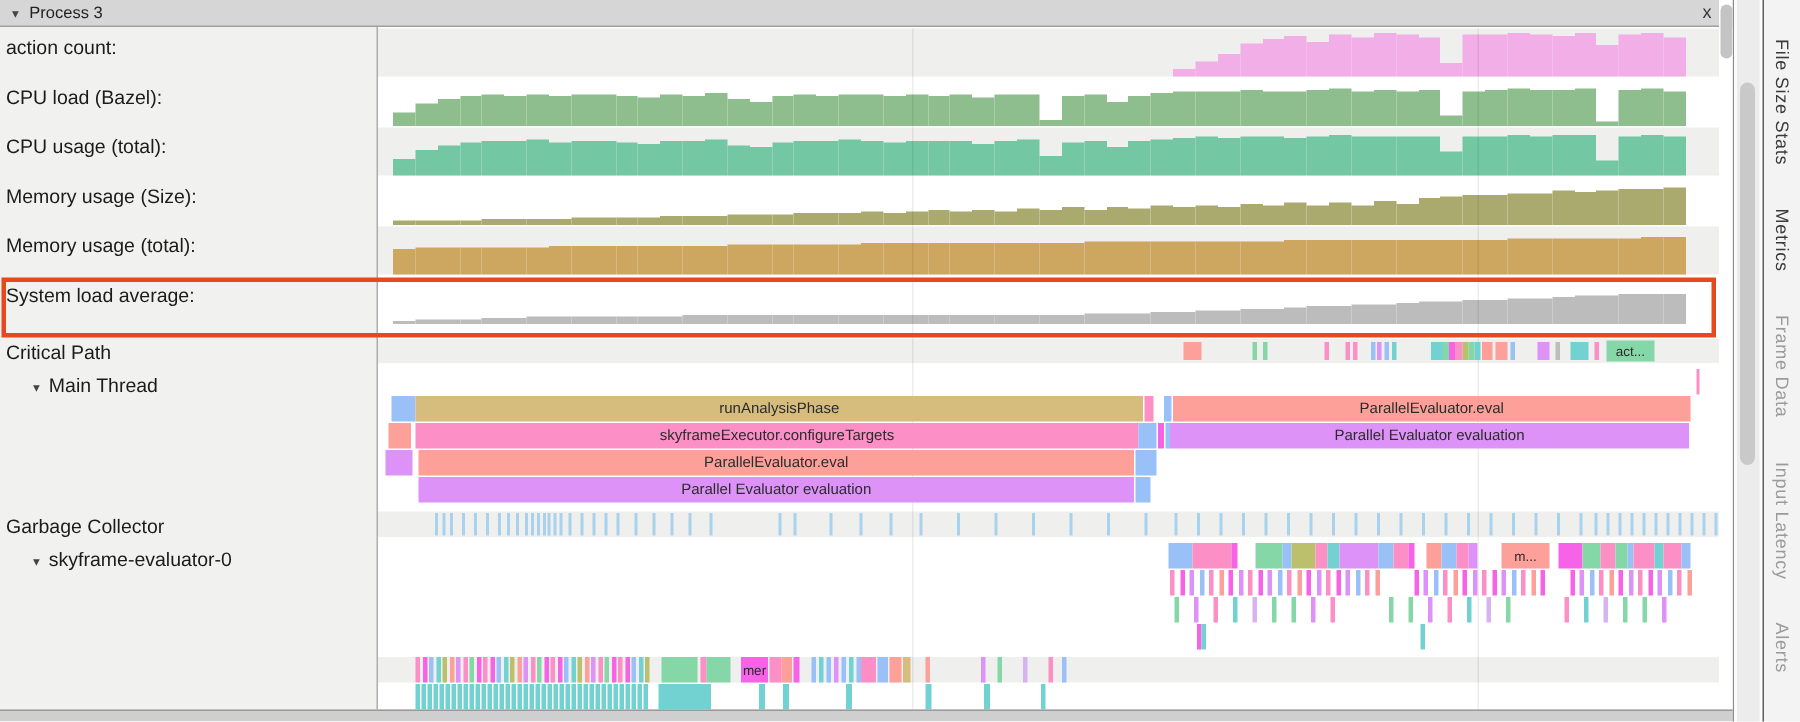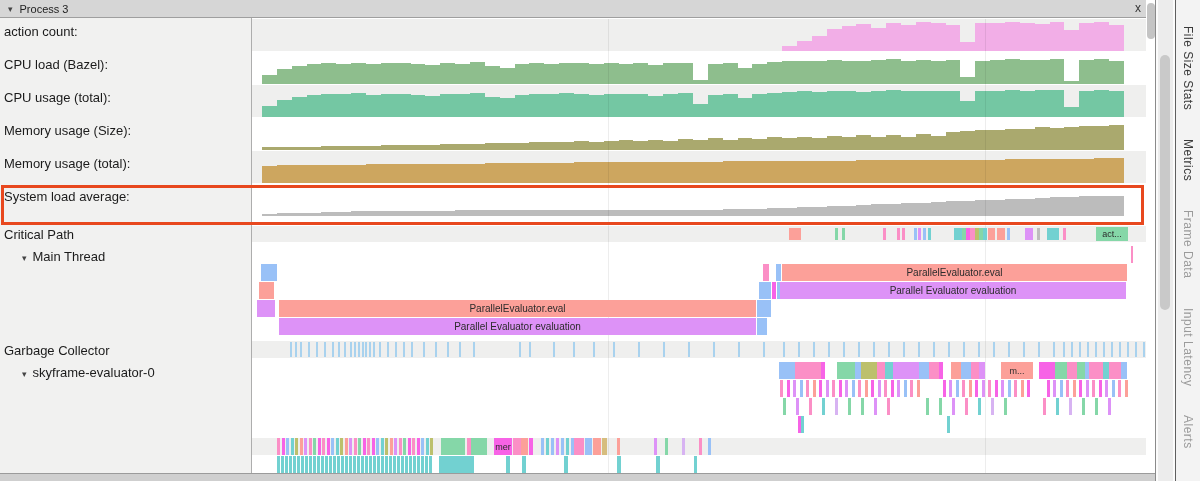--- a/index.html
+++ b/index.html
@@ -433,27 +433,29 @@
         <div class="seg small" style="left: 723px; top: 210px; width: 4px; height: 12px; background: rgb(188, 192, 108);"></div>
         <div class="seg small" style="left: 727px; top: 210px; width: 4px; height: 12px; background: rgb(133, 215, 168);"></div>
         <div class="seg small" style="left: 731px; top: 210px; width: 4px; height: 12px; background: rgb(114, 209, 209);"></div>
         <div class="seg small" style="left: 736px; top: 210px; width: 7px; height: 12px; background: rgb(252, 160, 153);"></div>
         <div class="seg small" style="left: 745px; top: 210px; width: 8px; height: 12px; background: rgb(252, 160, 153);"></div>
         <div class="seg small" style="left: 755px; top: 210px; width: 3px; height: 12px; background: rgb(153, 193, 247);"></div>
         <div class="seg small" style="left: 773px; top: 210px; width: 8px; height: 12px; background: rgb(221, 146, 247);"></div>
         <div class="seg small" style="left: 785px; top: 210px; width: 3px; height: 12px; background: rgb(189, 189, 189);"></div>
         <div class="seg small" style="left: 795px; top: 210px; width: 12px; height: 12px; background: rgb(114, 209, 209);"></div>
         <div class="seg small" style="left: 811px; top: 210px; width: 3px; height: 12px; background: rgb(251, 143, 198);"></div>
-        <div class="seg small" style="left: 844px; top: 209px; width: 32px; height: 14px; background: rgb(133, 215, 168);">act...</div>
+        <div class="seg small" style="left: 819px; top: 209px; width: 32px; height: 14px; background: rgb(133, 215, 168);">act...</div>
         <div class="seg" style="left: 879px; top: 228px; width: 2px; height: 17px; background: rgb(251, 143, 198);"></div>
         <div class="seg" style="left: 9px; top: 246px; width: 16px; height: 17px; background: rgb(153, 193, 247);"></div>
+        <div class="seg" style="left: 25px; top: 246px; width: 485px; height: 17px; background: rgb(214, 189, 126);">runAnalysisPhase</div>
         <div class="seg" style="left: 511px; top: 246px; width: 6px; height: 17px; background: rgb(251, 143, 198);"></div>
         <div class="seg" style="left: 524px; top: 246px; width: 5px; height: 17px; background: rgb(153, 193, 247);"></div>
         <div class="seg" style="left: 530px; top: 246px; width: 345px; height: 17px; background: rgb(252, 160, 153);">ParallelEvaluator.eval</div>
         <div class="seg" style="left: 7px; top: 264px; width: 15px; height: 17px; background: rgb(252, 160, 153);"></div>
+        <div class="seg" style="left: 25px; top: 264px; width: 482px; height: 17px; background: rgb(251, 143, 198);">skyframeExecutor.configureTargets</div>
         <div class="seg" style="left: 507px; top: 264px; width: 12px; height: 17px; background: rgb(153, 193, 247);"></div>
         <div class="seg" style="left: 520px; top: 264px; width: 4px; height: 17px; background: rgb(247, 99, 230);"></div>
         <div class="seg" style="left: 525px; top: 264px; width: 3px; height: 17px; background: rgb(153, 193, 247);"></div>
         <div class="seg" style="left: 528px; top: 264px; width: 346px; height: 17px; background: rgb(221, 146, 247);">Parallel Evaluator evaluation</div>
         <div class="seg" style="left: 5px; top: 282px; width: 18px; height: 17px; background: rgb(221, 146, 247);"></div>
         <div class="seg" style="left: 27px; top: 282px; width: 477px; height: 17px; background: rgb(252, 160, 153);">ParallelEvaluator.eval</div>
         <div class="seg" style="left: 505px; top: 282px; width: 14px; height: 17px; background: rgb(153, 193, 247);"></div>
         <div class="seg" style="left: 27px; top: 300px; width: 477px; height: 17px; background: rgb(221, 146, 247);">Parallel Evaluator evaluation</div>
         <div class="seg" style="left: 505px; top: 300px; width: 10px; height: 17px; background: rgb(153, 193, 247);"></div>
         <div class="crow" style="top: 323px; height: 17px; background: rgb(239, 239, 238);"></div>

